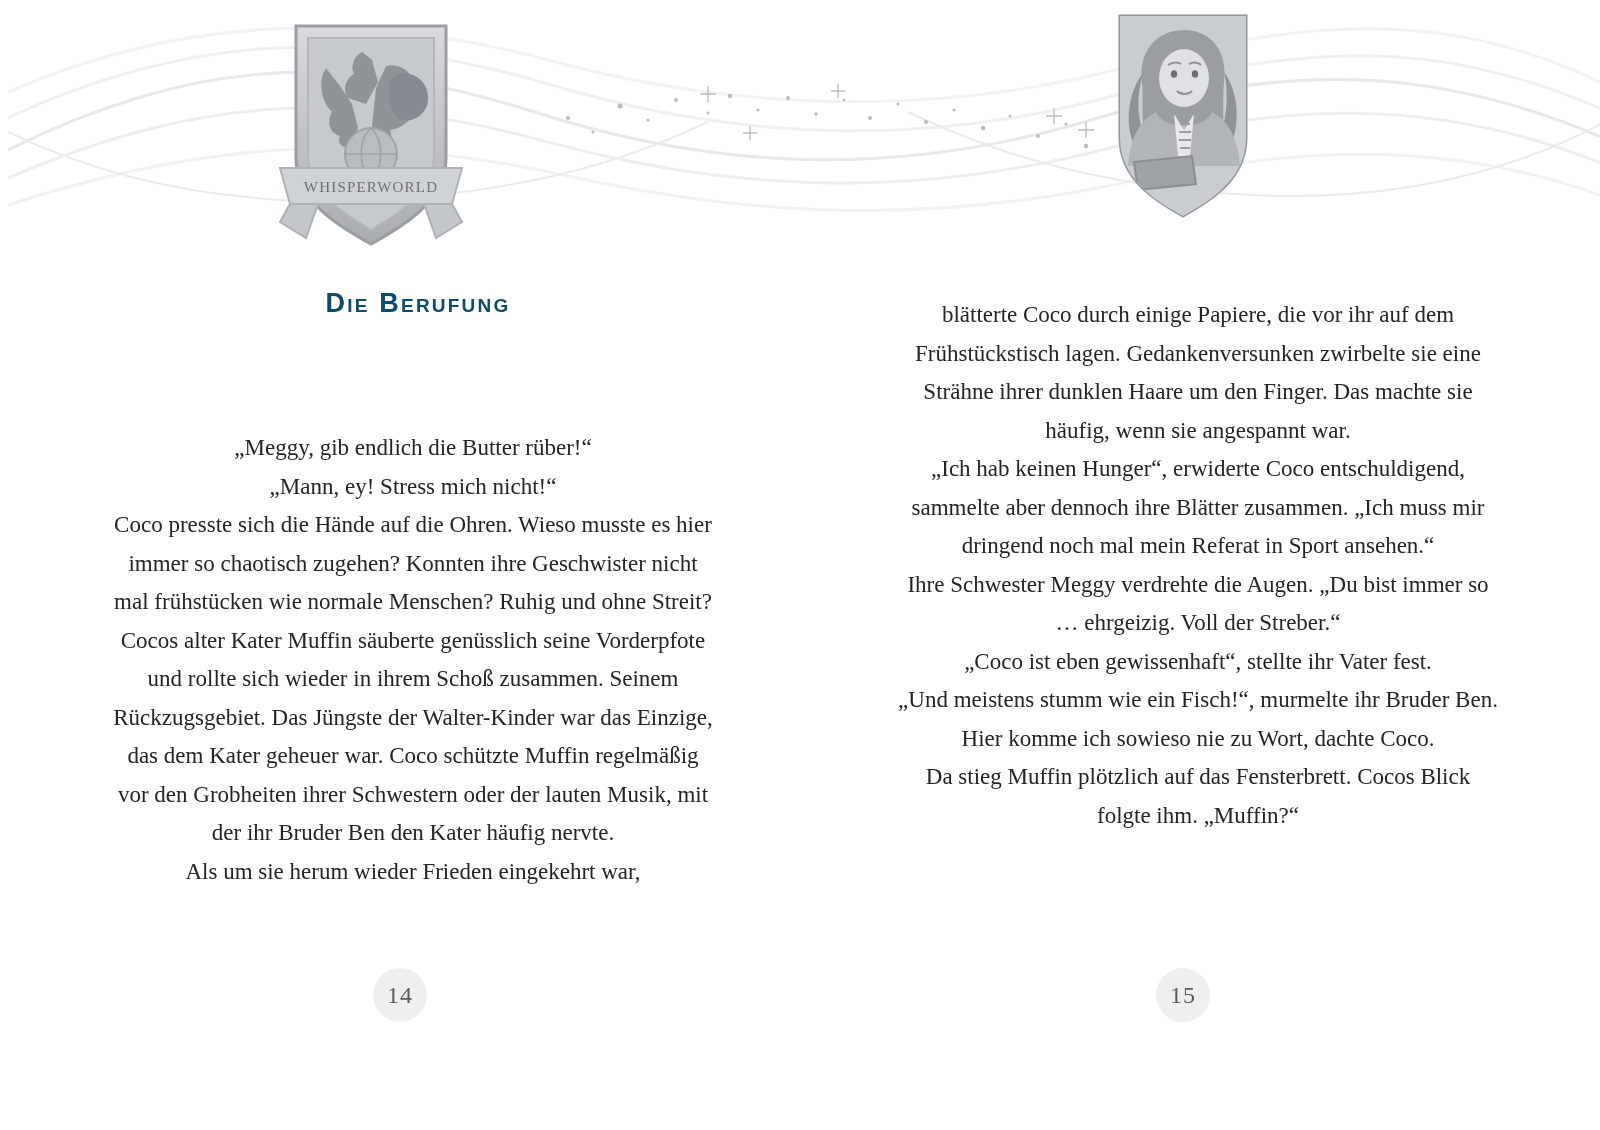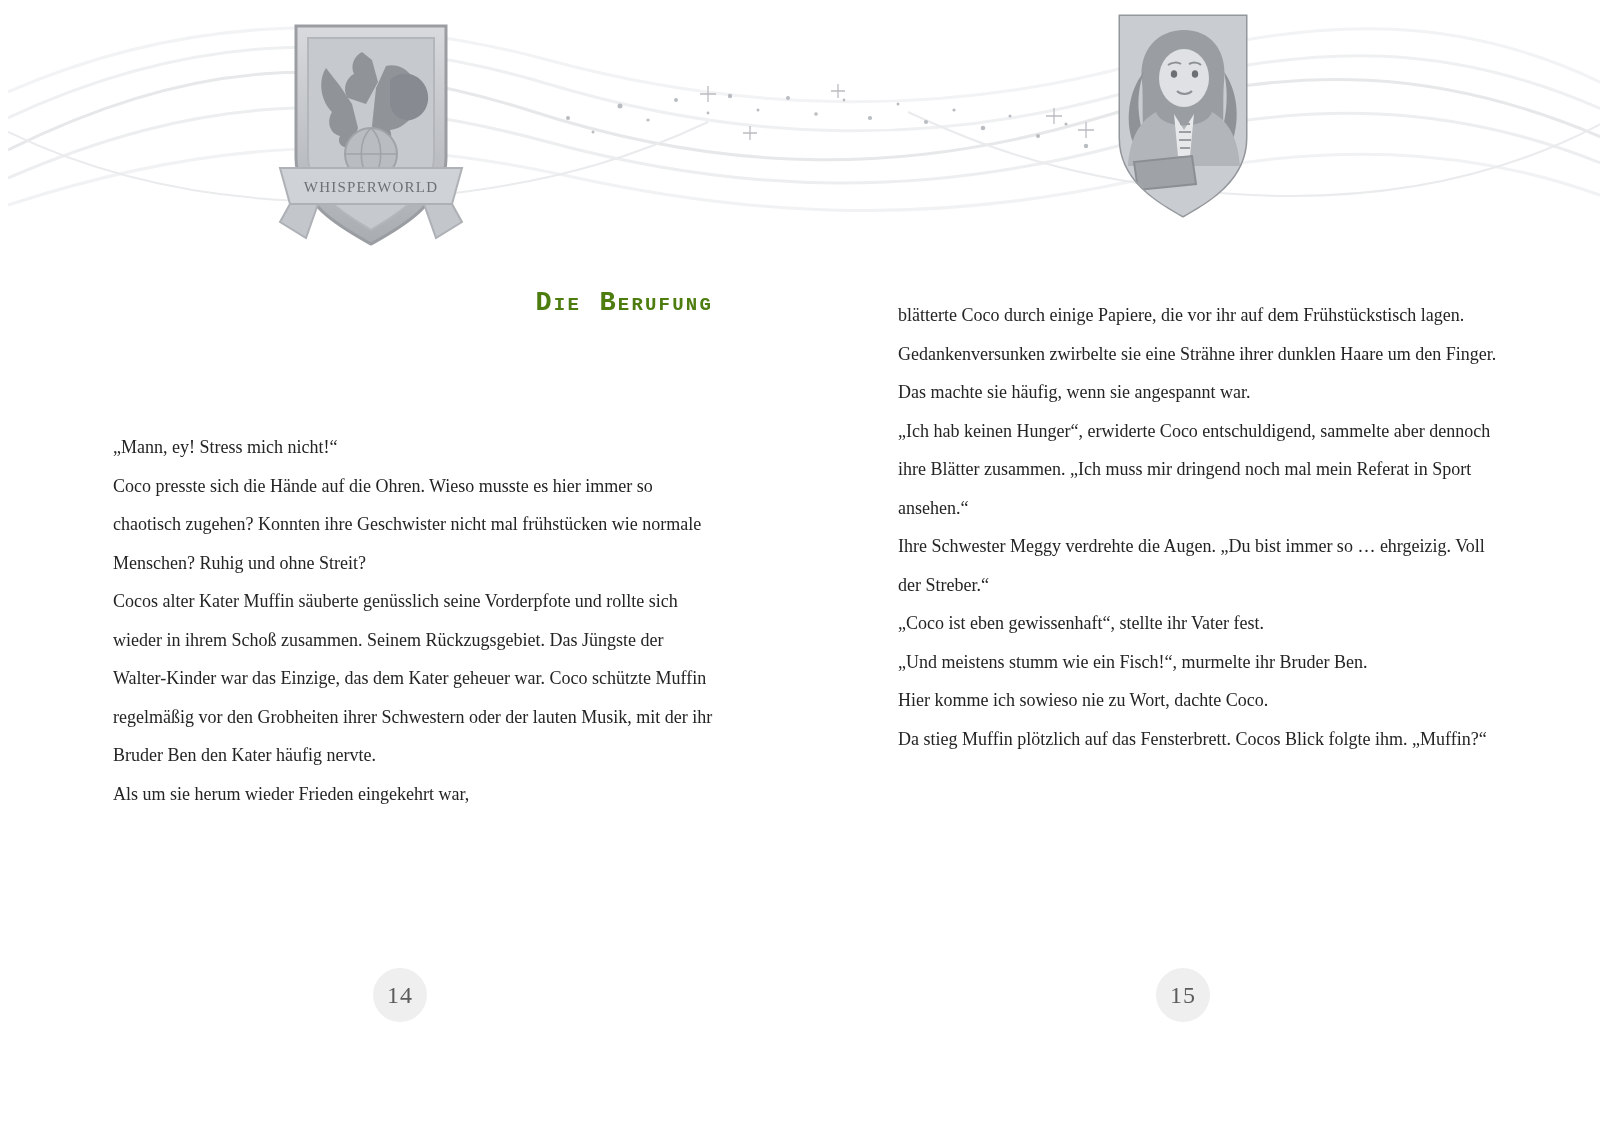--- a/index.html
+++ b/index.html
@@ -46,36 +46,37 @@
   }
   .page {
     position: absolute;
     top: 270px;
     width: 600px;
   }
   .page-left { left: 105px; }
   .page-right { left: 890px; }
 
   .chapter-title {
-    font-family: Liberation Mono, monospace;
+    font-family: Liberation Sans, sans-serif;
     font-size: 27px;
     letter-spacing: 2.2px;
-    color: #4d7c0f;
-    text-align: right;
+    color: #0c4a6e;
+    text-align: center;
     font-variant: small-caps;
     text-transform: capitalize;
     margin: 18px 0 0 0;
     padding-left: 10px;
   }
 
   .body-text {
-    font-size: 18px;
+    font-size: 23px;
     line-height: 38.5px;
     color: #242424;
     margin: 0;
+    text-align: center;
   }
   .page-left .body-text { margin-top: 110px; }
   .page-right .body-text { margin-top: 26px; }
 
   .body-text p {
     margin: 0;
     text-indent: 0;
   }
   .body-text p .thought {
   }
@@ -207,20 +208,21 @@
         <path d="M72,118 L82,118 M71,126 L83,126 M71,134 L83,134 M72,142 L82,142"></path>
       </g>
 
       <path d="M26,156 L84,150 L88,178 L30,184 Z" fill="#9fa3a8" stroke="#8b8f94" stroke-width="2"></path>
     </g>
   </svg>
 
   <div class="page page-left">
     <h1 class="chapter-title">Die Berufung</h1>
     <div class="body-text">
+      <p>„Meggy, gib endlich die Butter rüber!“</p>
       <p>„Mann, ey! Stress mich nicht!“</p>
       <p>Coco presste sich die Hände auf die Ohren. Wieso musste es hier immer so chaotisch zugehen? Konnten ihre Geschwister nicht mal frühstücken wie normale Menschen? Ruhig und ohne Streit?</p>
       <p>Cocos alter Kater Muffin säuberte genüsslich seine Vorderpfote und rollte sich wieder in ihrem Schoß zusammen. Seinem Rückzugsgebiet. Das Jüngste der Walter-Kinder war das Einzige, das dem Kater geheuer war. Coco schützte Muffin regelmäßig vor den Grobheiten ihrer Schwestern oder der lauten Musik, mit der ihr Bruder Ben den Kater häufig nervte.</p>
       <p>Als um sie herum wieder Frieden eingekehrt war,</p>
     </div>
   </div>
   <div class="folio folio-left">14</div>
 
   <div class="page page-right">
     <div class="body-text">

